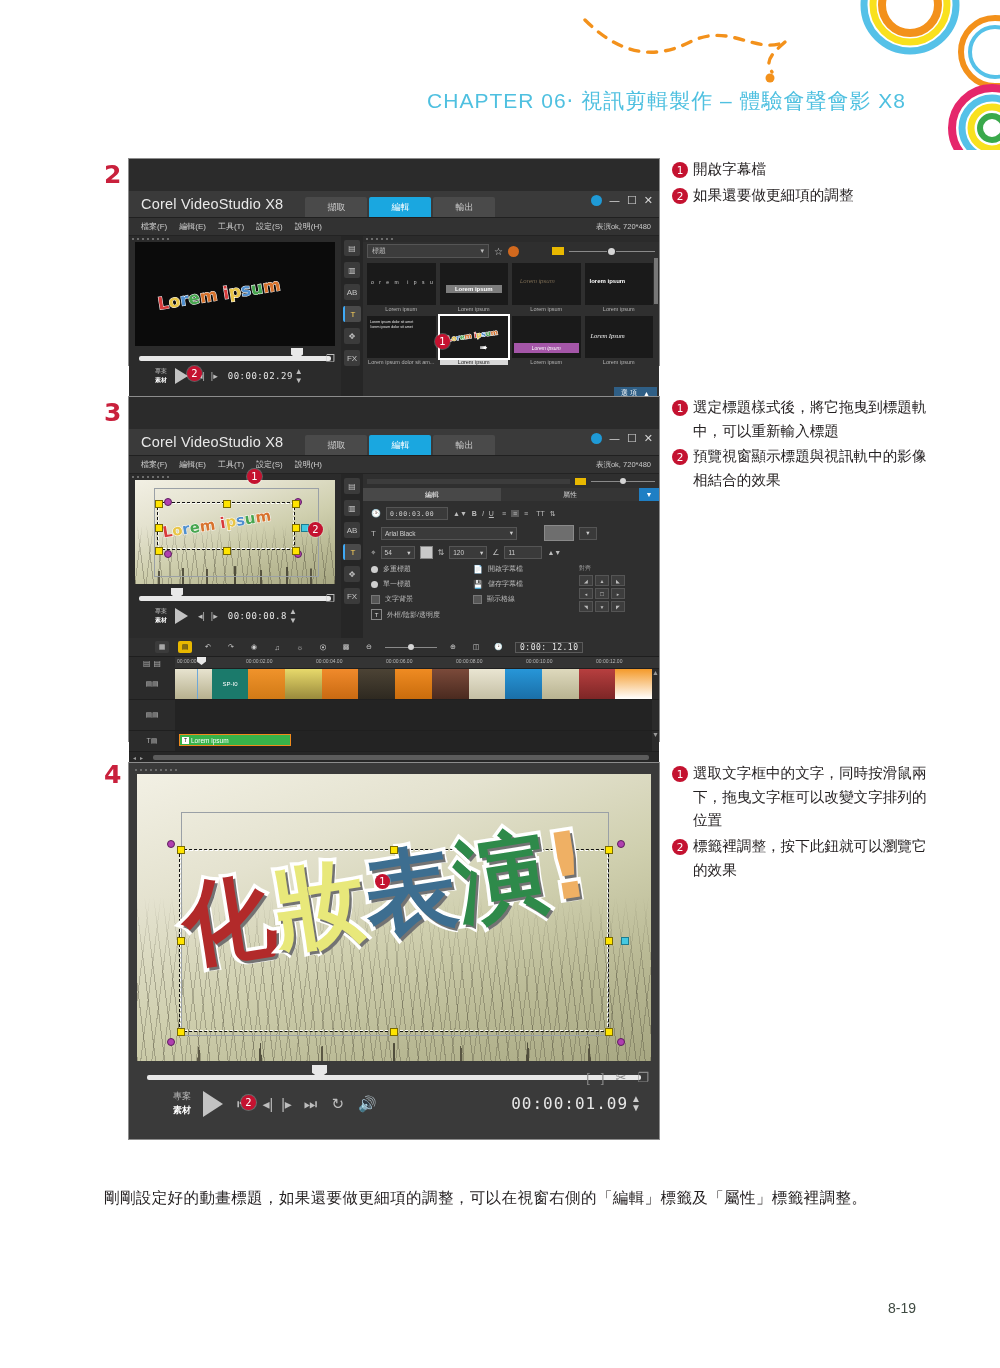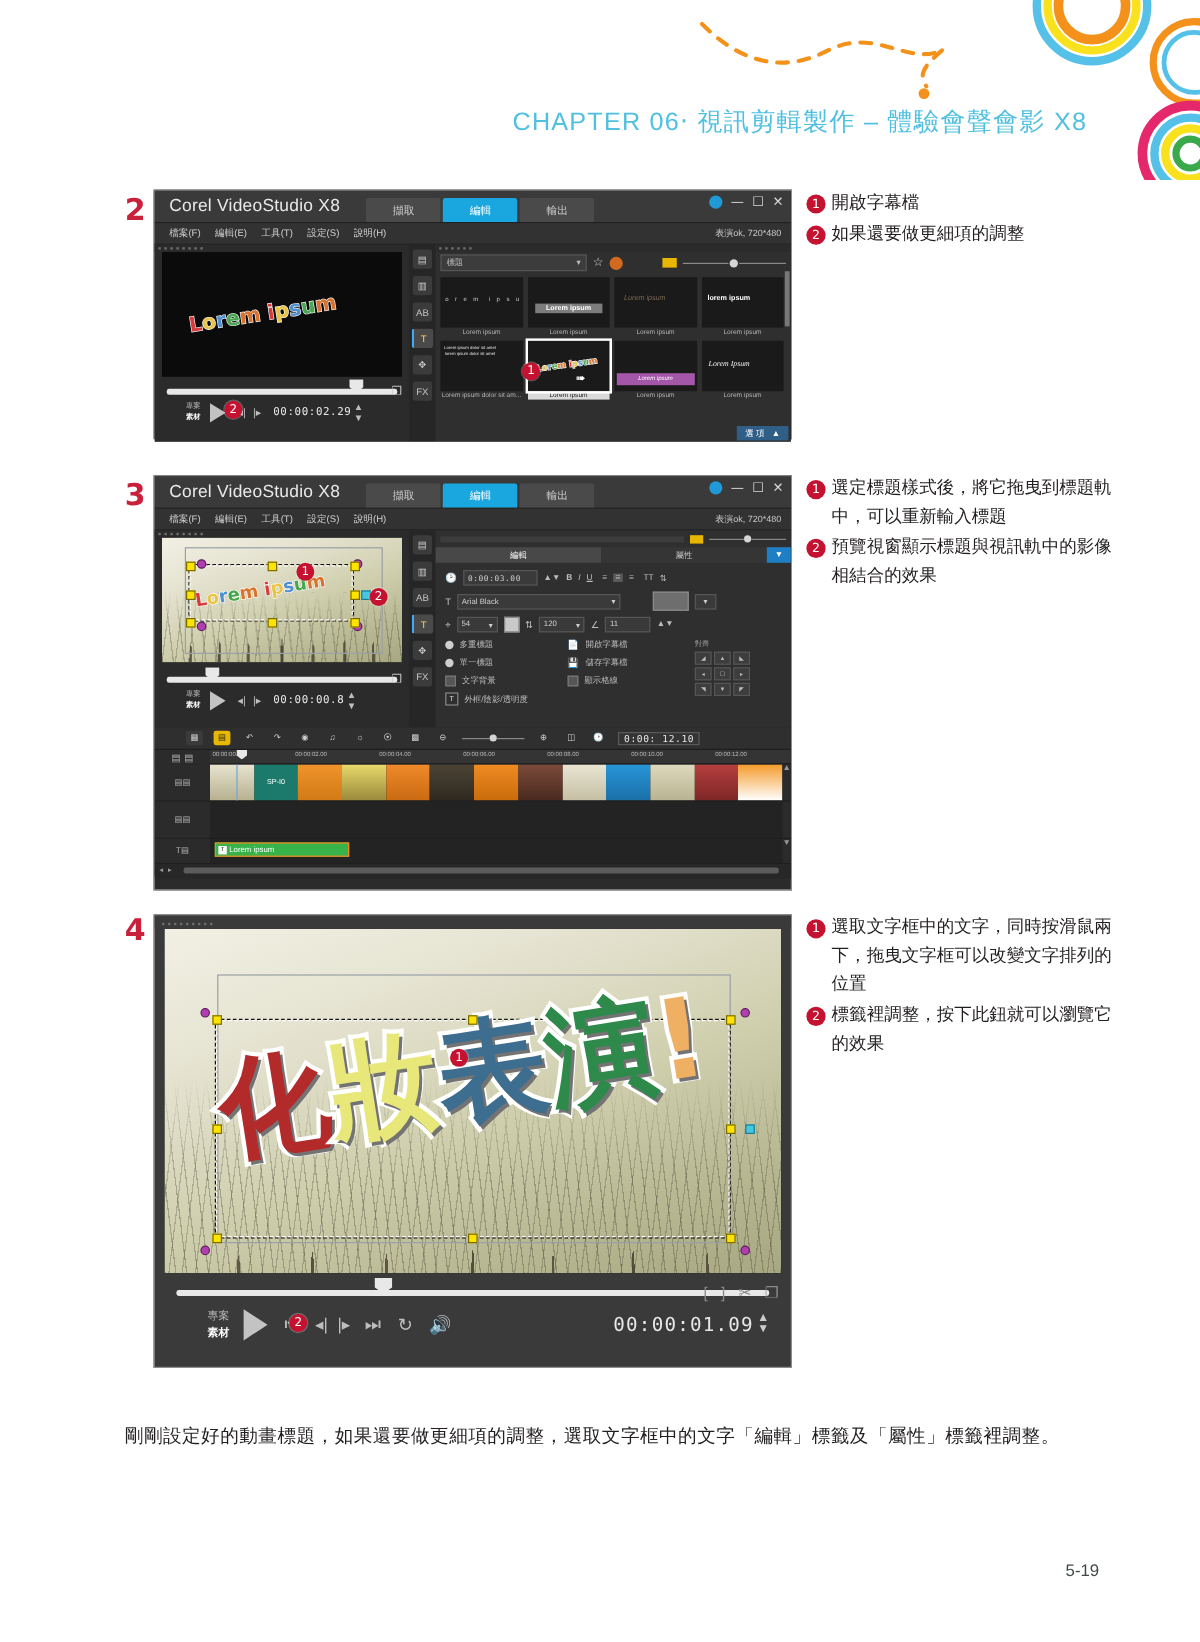--- a/index.html
+++ b/index.html
@@ -27,21 +27,21 @@
     flex:0 0 auto;width:16px;height:16px;border-radius:50%;
     background:#c41230;color:#fff;font-size:10.5px;line-height:16px;
     text-align:center;margin-right:5px;margin-top:4px;
     font-family:"DejaVu Sans",sans-serif;
   }
   .annot .txt{flex:1 1 auto;}
   
   .win{position:absolute;background:#2b2b2b;border:1px solid #8d8d8d;box-sizing:border-box;}
   .titlebar{
     height:26px;background:#3a3a3a;display:flex;align-items:center;
-    position:relative;border-bottom:1px solid #202020;
+    position:relative;border-bottom:1px solid #202020;margin-top:32px;
   }
   .app-title{color:#e9e9e9;font-size:14.5px;padding-left:12px;letter-spacing:.2px;}
   .tabs{display:flex;margin-left:22px;height:26px;align-items:flex-end;}
   .tab{
     width:62px;height:20px;line-height:20px;text-align:center;font-size:9px;
     color:#cfcfcf;background:#4a4a4a;margin-right:2px;border-radius:2px 2px 0 0;
   }
   .tab.active{background:#1aa7e0;color:#fff;}
   .winbtns{position:absolute;right:6px;top:4px;display:flex;align-items:center;gap:7px;}
   .globe{width:11px;height:11px;border-radius:50%;background:#1f9ad6;display:inline-block;}
@@ -767,14 +767,14 @@
   <div class="line">
     <span class="bullet">1</span>
     <span class="txt">選取文字框中的文字，同時按滑鼠兩下，拖曳文字框可以改變文字排列的位置</span>
   </div>
   <div class="line">
     <span class="bullet">2</span>
     <span class="txt">標籤裡調整，按下此鈕就可以瀏覽它的效果</span>
   </div>
 </div>
 
-<div class="para">剛剛設定好的動畫標題，如果還要做更細項的調整，選取文字框中的文字「編輯」標籤及「屬性」標籤裡調整。</div>
-<div class="pageno">5-19</div>
+<div class="para">剛剛設定好的動畫標題，如果還要做更細項的調整，可以在視窗右側的「編輯」標籤及「屬性」標籤裡調整。</div>
+<div class="pageno">8-19</div>
 
 </body></html>

